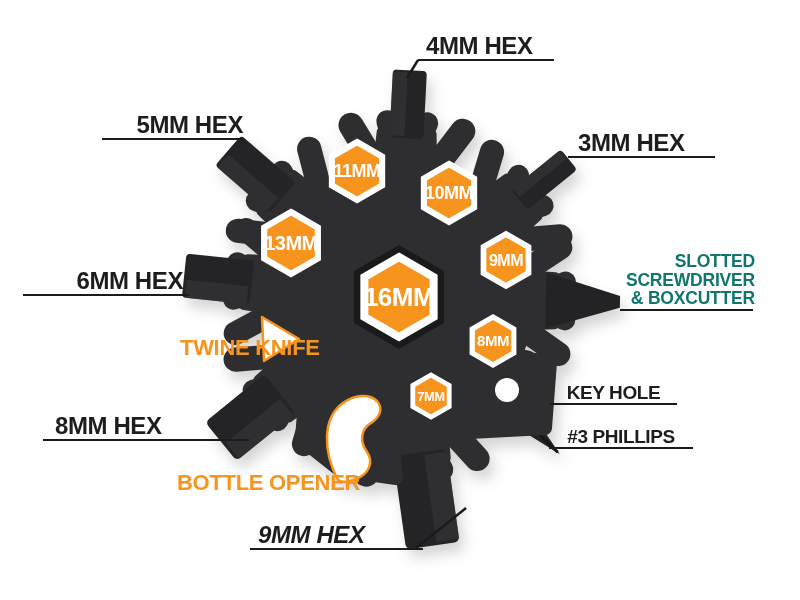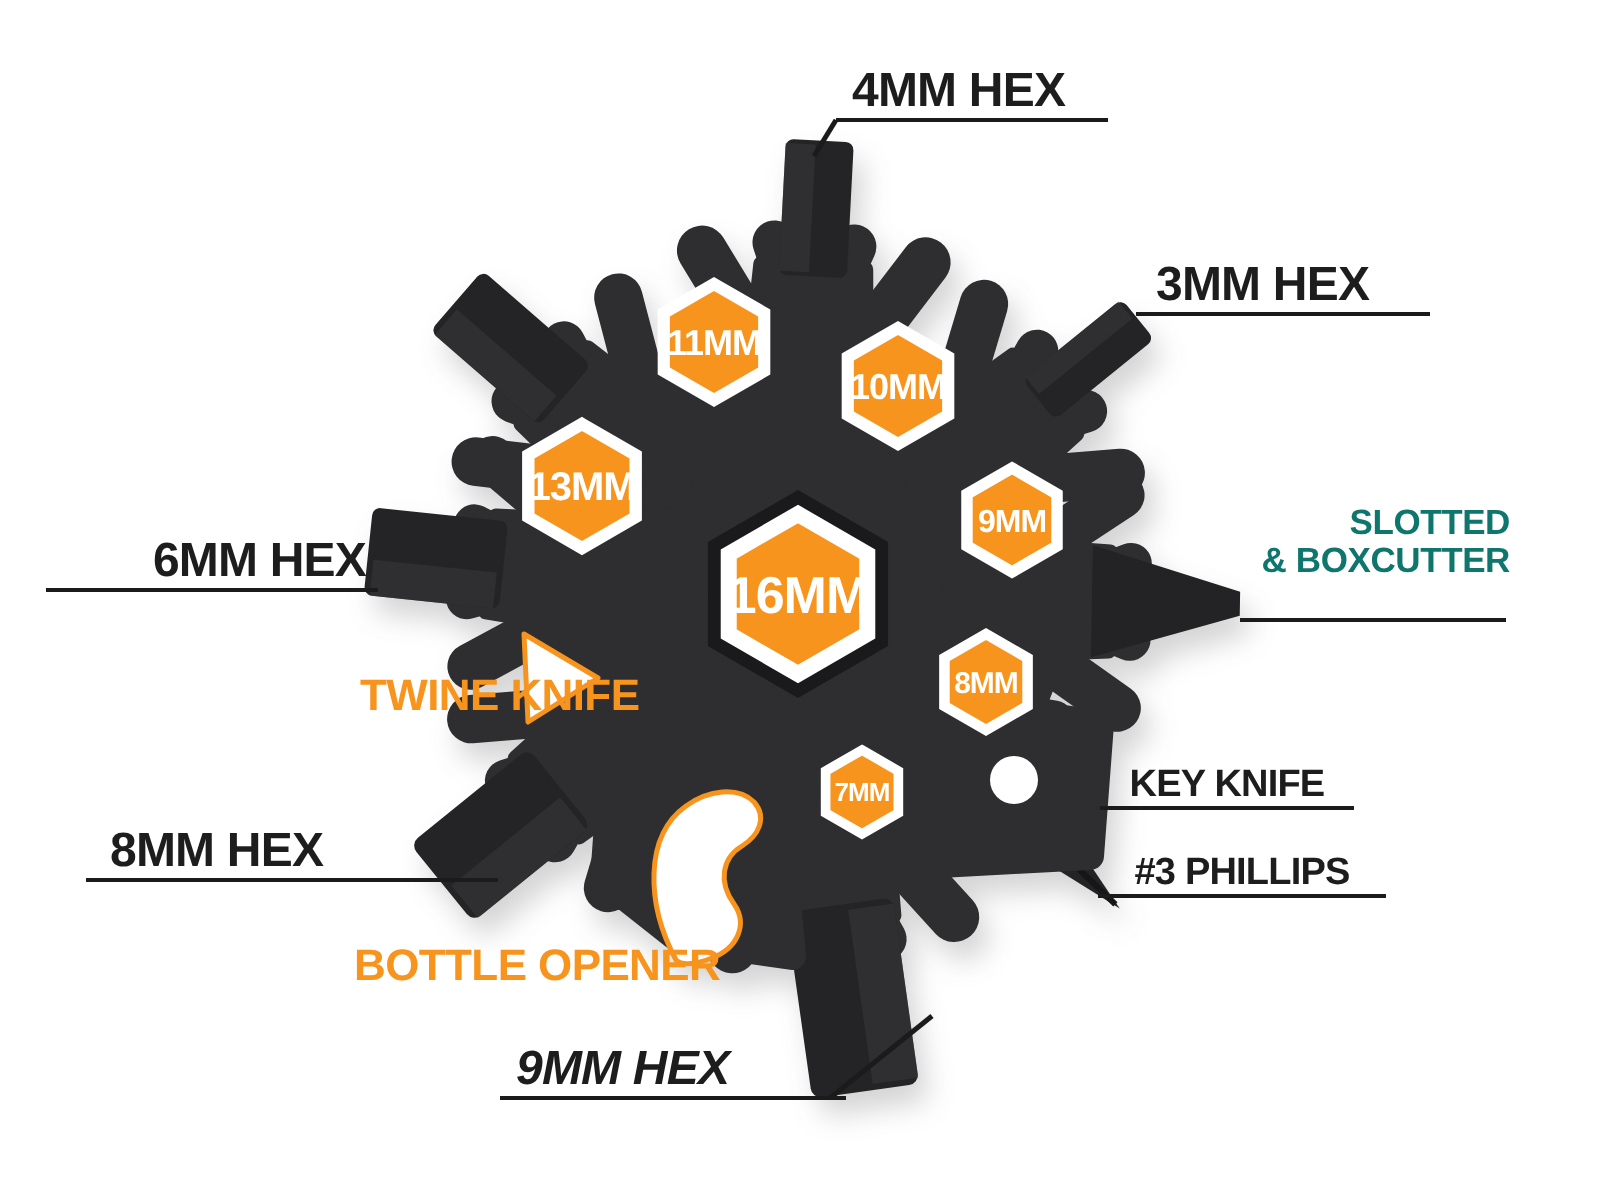--- a/index.html
+++ b/index.html
@@ -141,36 +141,38 @@
         <text x="431" y="396" dy="0.36em" font-size="13">7MM</text>
       </g>
     </g>
 
     <path d="M418,60 L407,78" stroke="#1b1b1b" stroke-width="2.5" fill="none"></path>
     <path d="M415,549 L466,508" stroke="#1b1b1b" stroke-width="2.5" fill="none"></path>
   </svg>
 
   <div class="lbl al" style="left:418px;top:33px;width:128px;padding-left:8px;">4MM HEX</div>
 
+  <div class="lbl ar" style="left:102px;top:112px;width:141px;">5MM HEX</div>
 
   <div class="lbl al" style="left:568px;top:130px;width:137px;padding-left:10px;">3MM HEX</div>
 
   <div class="lbl ar" style="left:23px;top:268px;width:160px;padding-right:6px;">6MM HEX</div>
 
   <div class="lbl al" style="left:43px;top:413px;width:194px;padding-left:12px;">8MM HEX</div>
 
   <div class="lbl al" style="left:250px;top:522px;width:165px;padding-left:8px;font-style:italic;">9MM HEX</div>
 
   <div class="slotted-block">
     <div>SLOTTED</div>
+    <div>SCREWDRIVER</div>
     <div>&amp; BOXCUTTER</div>
   </div>
   <div class="rule" style="left:620px;top:309px;width:133px;"></div>
 
-  <div class="lbl ac" style="left:550px;top:383px;width:127px;font-size:19px;line-height:20px;">KEY KNIFE</div>
+  <div class="lbl ac" style="left:550px;top:383px;width:127px;font-size:19px;line-height:20px;">KEY HOLE</div>
 
   <div class="lbl ac" style="left:549px;top:427px;width:144px;font-size:19px;line-height:20px;">#3 PHILLIPS</div>
 
   <div class="lbl-orange" style="left:143px;top:336px;margin-left:37px;">TWINE KNIFE</div>
 
   <div class="lbl-orange" style="left:177px;top:471px;">BOTTLE OPENER</div>
 
 </div>
 
 </body></html>

